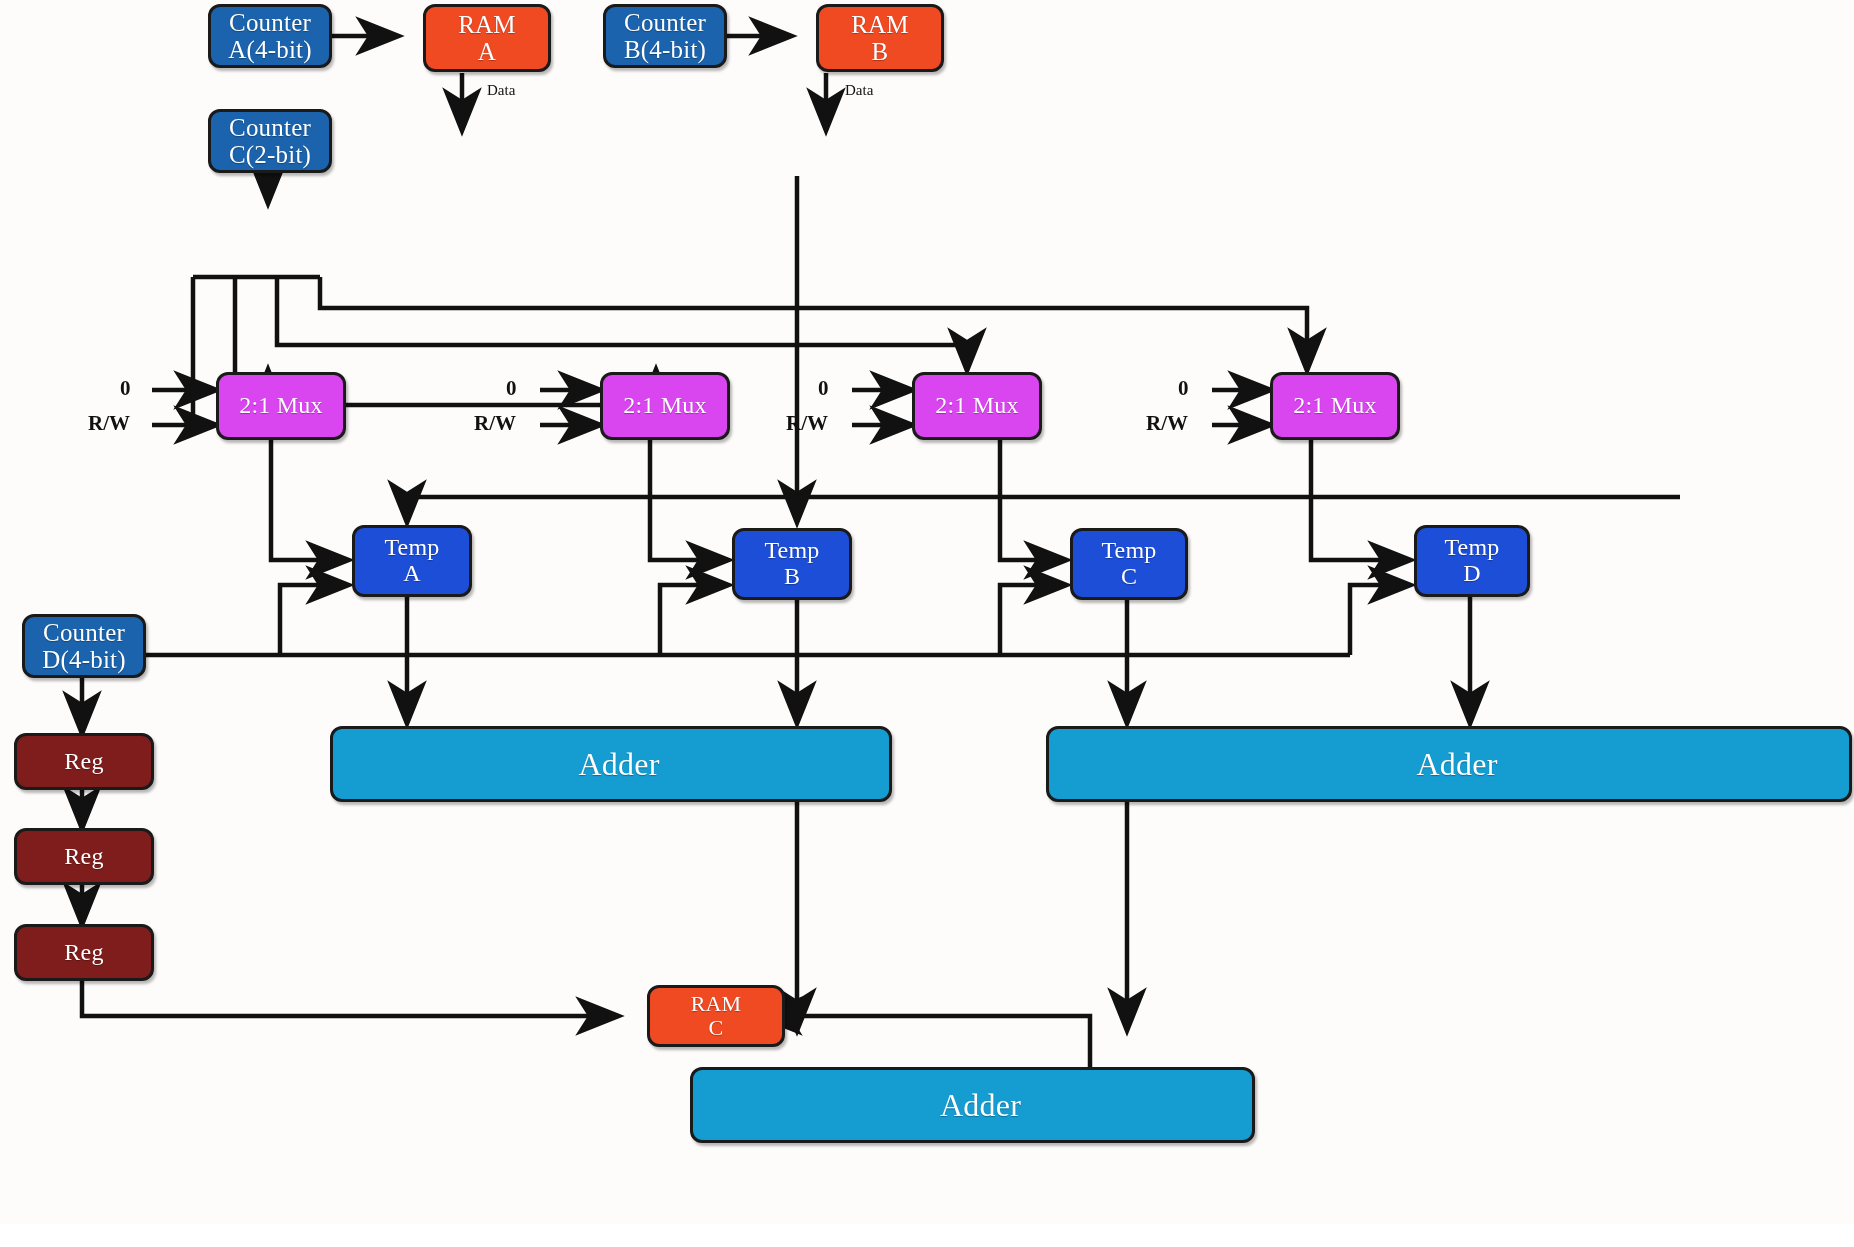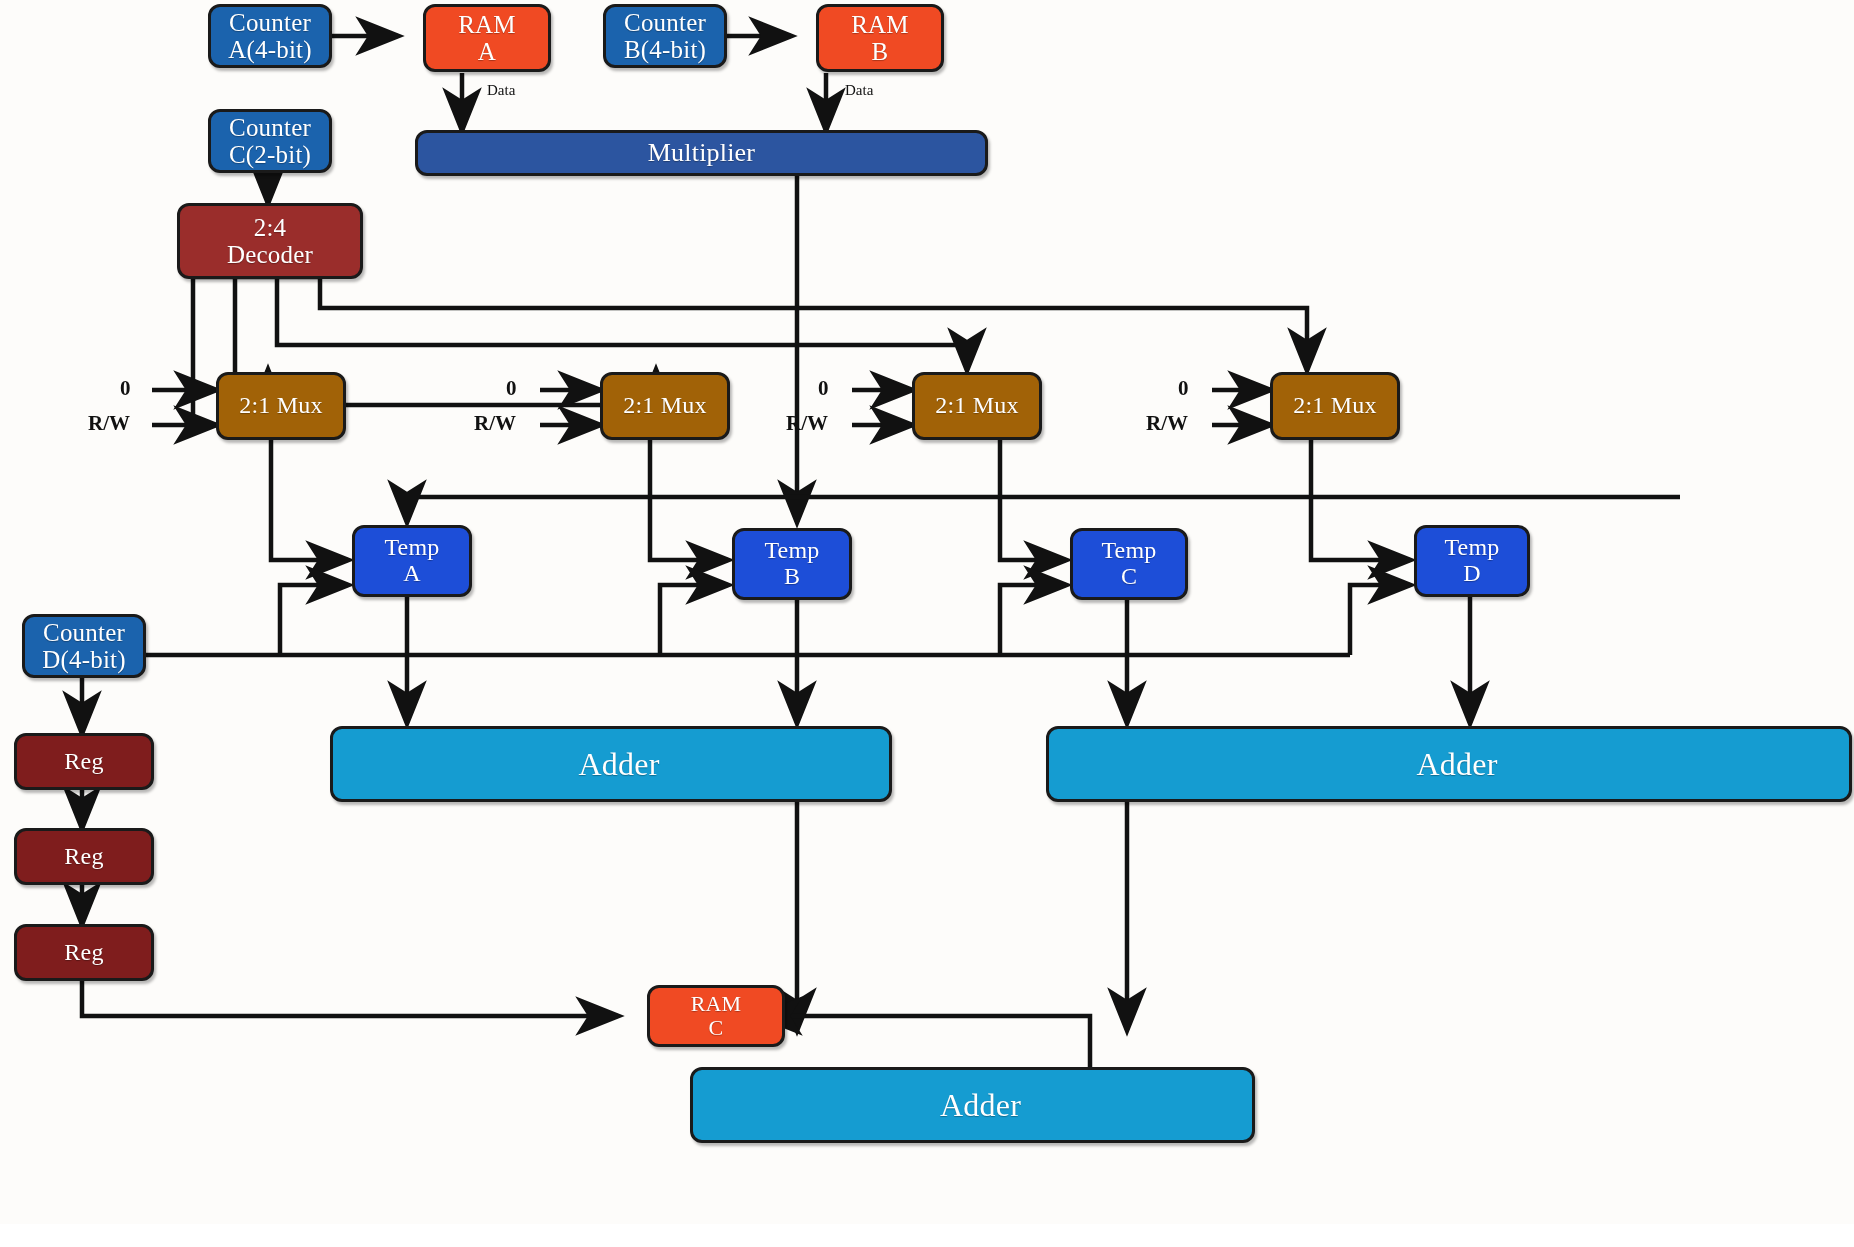--- a/index.html
+++ b/index.html
@@ -35,21 +35,21 @@
     letter-spacing: 0.2px;
     text-shadow: 0 1px 1px rgba(0,0,0,0.30);
     box-shadow: 2px 3px 3px rgba(0,0,0,0.28);
     white-space: pre-line;
     z-index: 3;
   }
   .n-counter { background: #1b63ad; }
   .n-ram     { background: #f04a23; margin-left: 25px; }
   .n-mult    { background: #2c55a0; }
   .n-decoder { background: #9a2d2b; }
-  .n-mux     { background: #a16207; }
+  .n-mux     { background: #d946ef; }
   .n-temp    { background: #1d4ed8; }
   .n-reg     { background: #7f1d1d; }
   .n-adder   { background: #159cd1; padding-left: 16px; }
 
   .sig {
     position: absolute;
     color: #111111;
     font-weight: bold;
     font-size: 21px;
     font-family: "Liberation Serif", "DejaVu Serif", serif;
@@ -148,24 +148,21 @@
 
   <div class="node n-counter" style="left:603px;top:4px;width:124px;height:64px;font-size:25px;">Counter
 B(4-bit)</div>
 
   <div class="node n-ram" style="left:791px;top:4px;width:128px;height:68px;font-size:25px;">RAM
 B</div>
 
   <div class="node n-counter" style="left:208px;top:109px;width:124px;height:64px;font-size:25px;">Counter
 C(2-bit)</div>
 
-  <div class="node n-mult" style="left:415px;top:130px;width:573px;height:46px;font-size:26px;">Multiplier</div>
-
-  <div class="node n-decoder" style="left:177px;top:203px;width:186px;height:76px;font-size:25px;">2:4
-Decoder</div>
+
 
   <div class="node n-mux" style="left:216px;top:372px;width:130px;height:68px;font-size:24px;">2:1 Mux</div>
   <div class="node n-mux" style="left:600px;top:372px;width:130px;height:68px;font-size:24px;">2:1 Mux</div>
   <div class="node n-mux" style="left:912px;top:372px;width:130px;height:68px;font-size:24px;">2:1 Mux</div>
   <div class="node n-mux" style="left:1270px;top:372px;width:130px;height:68px;font-size:24px;">2:1 Mux</div>
 
   <div class="sig" style="left:120px;top:376px;">0</div>
   <div class="sig" style="left:88px;top:411px;">R/W</div>
 
   <div class="sig" style="left:506px;top:376px;">0</div>

